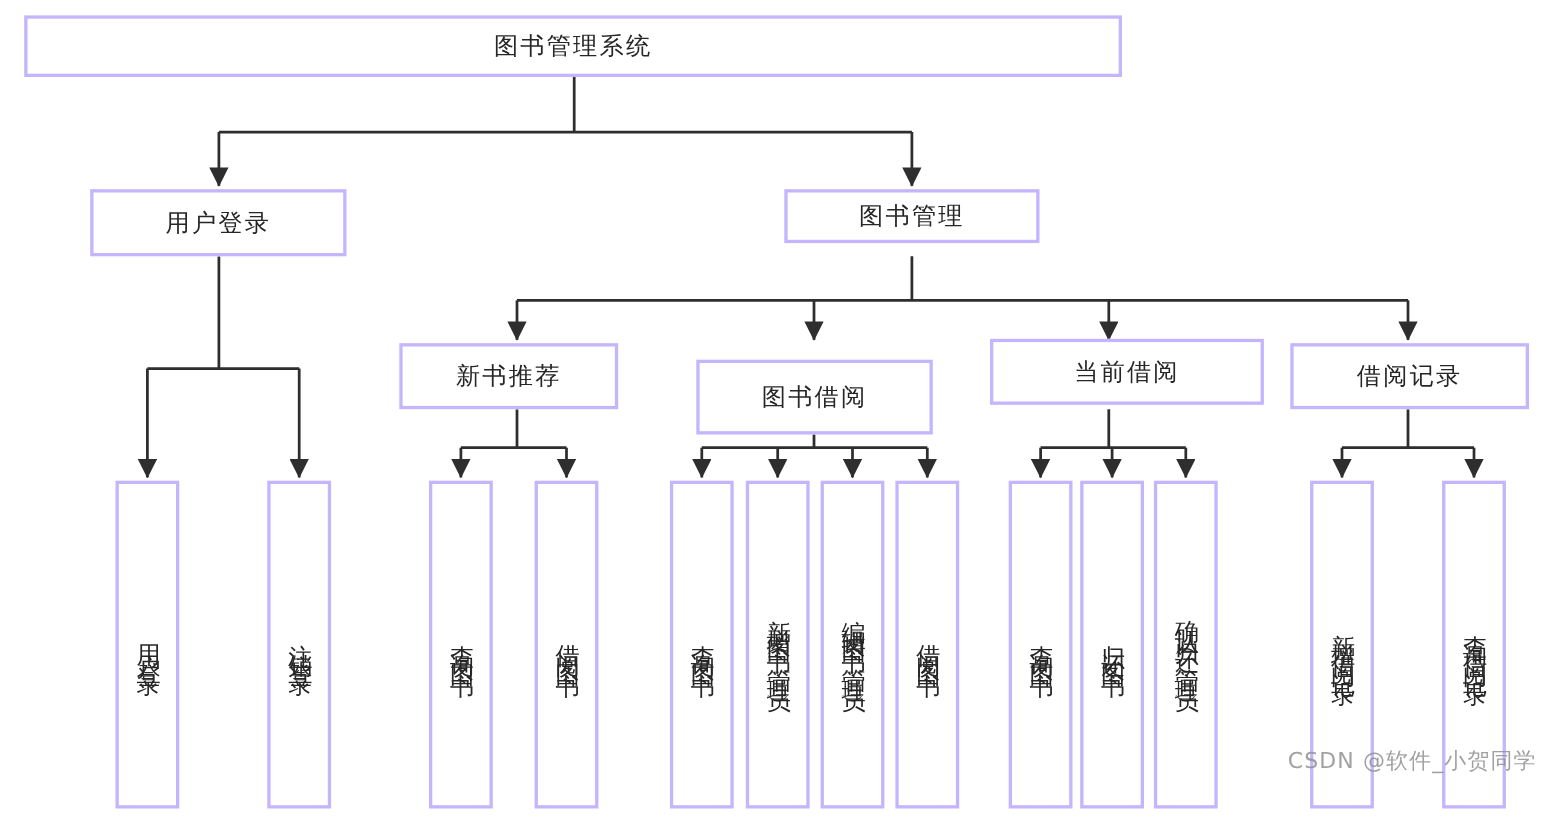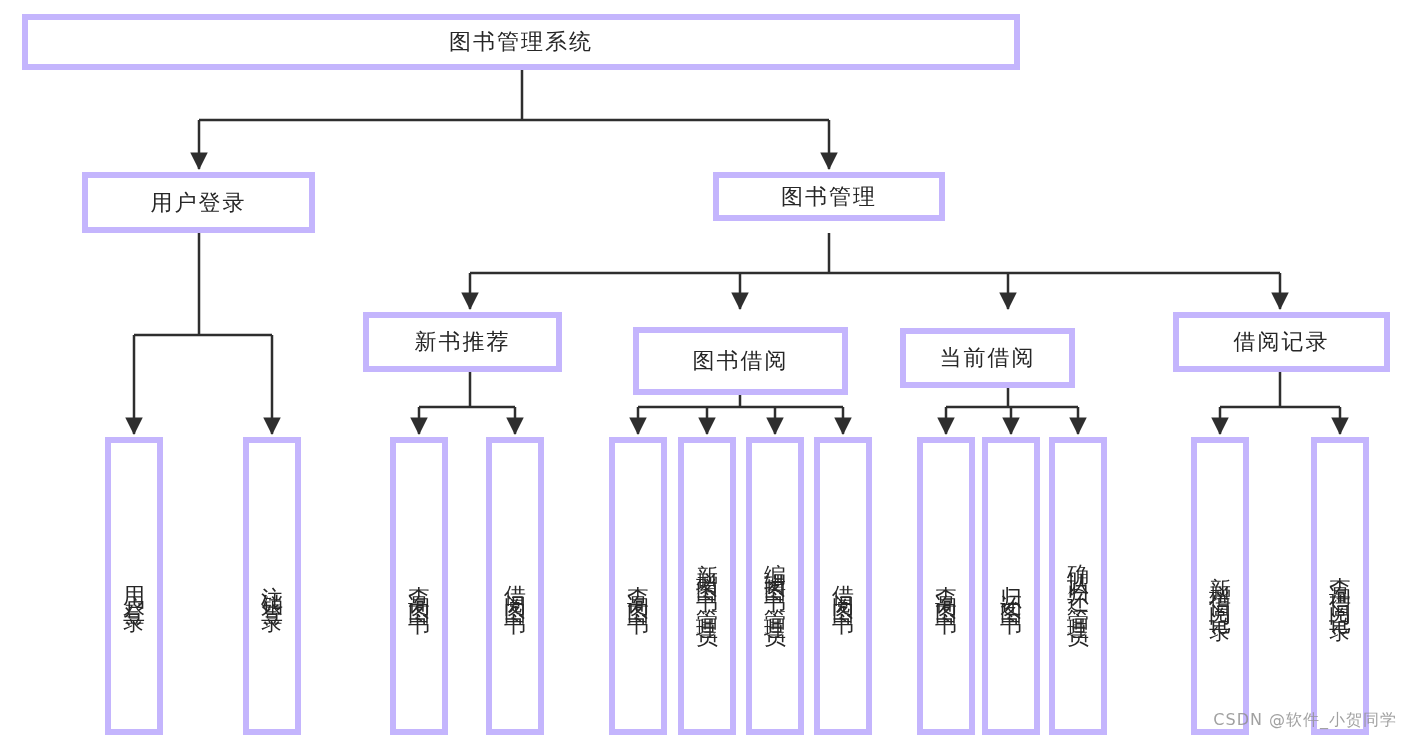--- a/index.html
+++ b/index.html
@@ -8,21 +8,21 @@
     width:1405px;height:747px;
     background:#ffffff;
     font-family:"DejaVu Sans","Liberation Sans",sans-serif;
     overflow:hidden;
   }
   #wires{position:absolute;left:0;top:0;z-index:1;}
   .node{
     position:absolute;
     box-sizing:border-box;
     background:#ffffff;
-    border:6px solid #c4b5fd;
+    border:3px solid #c4b5fd;
     display:flex;
     align-items:center;
     justify-content:center;
     z-index:2;
     color:#262626;
   }
   .node.h span{
     font-size:22px;
     letter-spacing:2px;
     white-space:nowrap;
@@ -30,23 +30,23 @@
   .node.v span{
     writing-mode:vertical-rl;
     text-orientation:mixed;
     font-size:22px;
     letter-spacing:9px;
     line-height:1;
   }
   #watermark{
     position:absolute;
     right:8px;
-    top:710px;
+    top:678px;
     z-index:3;
-    font-size:16px;
+    font-size:20px;
     letter-spacing:1px;
     color:rgba(145,145,145,0.85);
     white-space:nowrap;
   }
 </style>
 </head>
 <body>
 
 <div id="stage">
 
@@ -103,21 +103,21 @@
   <div class="node h" style="left:713px;top:172px;width:232px;height:49px">
     <span>图书管理</span>
   </div>
 
   <div class="node h" style="left:363px;top:312px;width:199px;height:60px">
     <span>新书推荐</span>
   </div>
   <div class="node h" style="left:633px;top:327px;width:215px;height:68px">
     <span>图书借阅</span>
   </div>
-  <div class="node h" style="left:900px;top:328px;width:175px;height:60px">
+  <div class="node h" style="left:900px;top:308px;width:249px;height:60px">
     <span>当前借阅</span>
   </div>
   <div class="node h" style="left:1173px;top:312px;width:217px;height:60px">
     <span>借阅记录</span>
   </div>
 
   <div class="node v" style="left:105px;top:437px;width:58px;height:298px">
     <span>用户登录</span>
   </div>
   <div class="node v" style="left:243px;top:437px;width:58px;height:298px">

